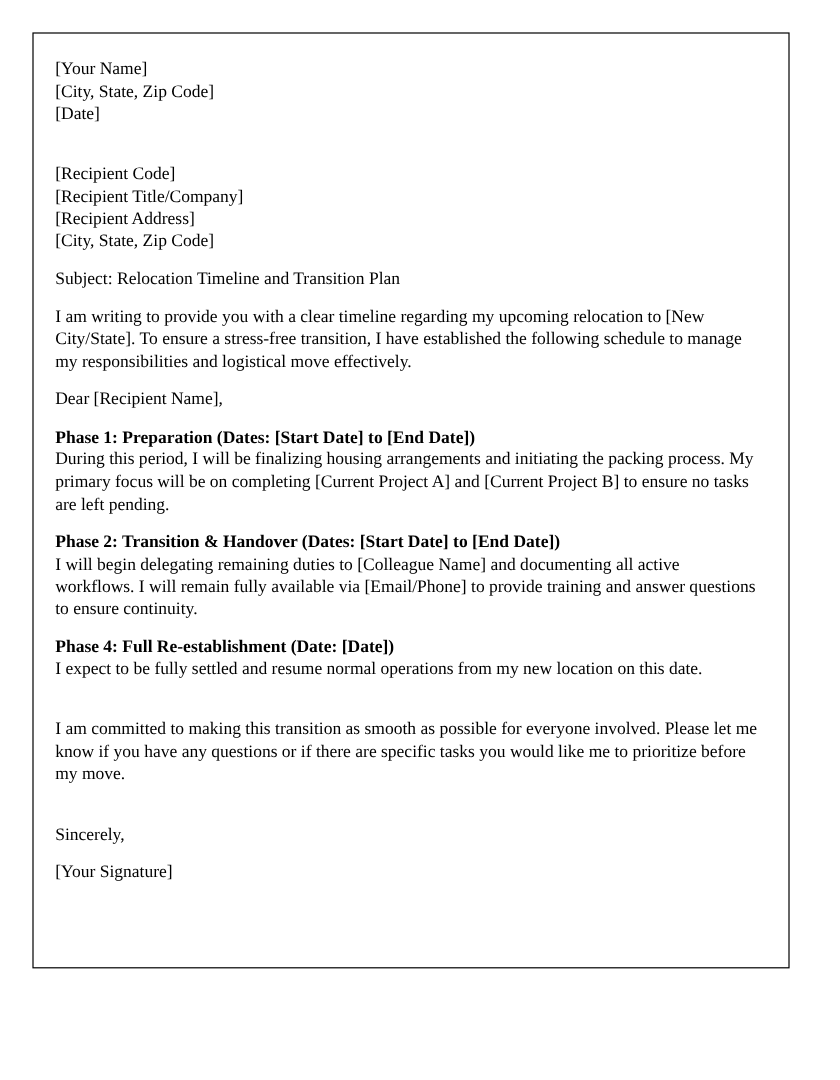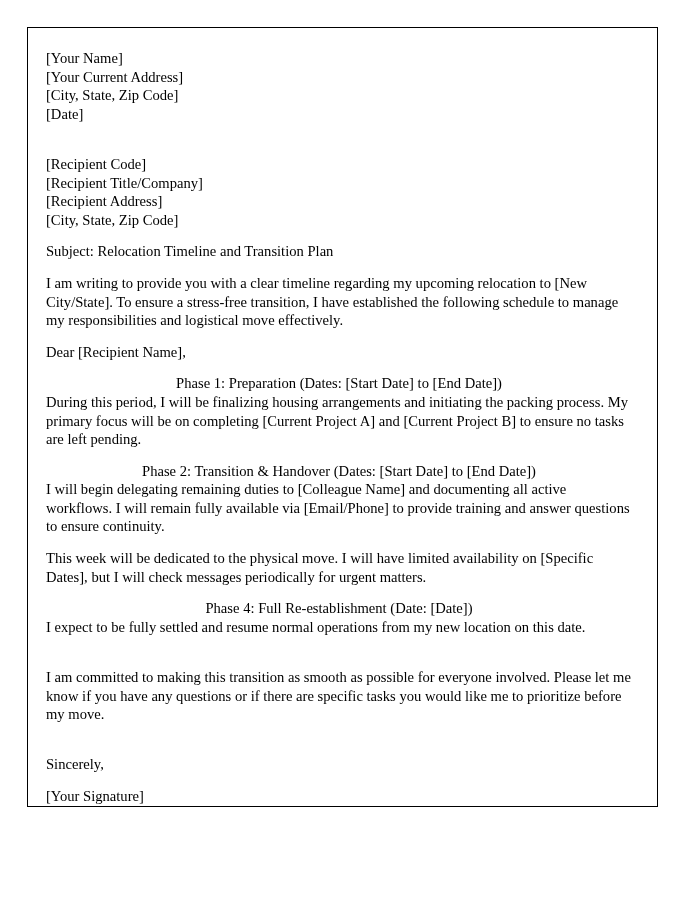--- a/index.html
+++ b/index.html
@@ -48,39 +48,37 @@
     white-space: pre;
   }
   .para {
     margin: 0 0 13px 0;
     text-align: left;
   }
   .phase {
     margin: 0 0 13px 0;
   }
   .phase-head {
-    font-weight: normal;
+    font-weight: bold;
     display: block;
-    text-align: center;
   }
   .phase-body {
     display: block;
   }
   .spacer-line { height: 18.6px; }
 </style>
 </head>
 <body>
 
 <div class="page">
   <div class="sheet">
     <div class="letter">
 
       <div class="block">
         <span class="addr-line">[Your Name]</span>
-        <span class="addr-line">[Your Current Address]</span>
         <span class="addr-line">[City, State, Zip Code]</span>
         <span class="addr-line">[Date]</span>
       </div>
 
       <div class="spacer-line"></div>
 
       <div class="block">
         <span class="addr-line">[Recipient Code]</span>
         <span class="addr-line">[Recipient Title/Company]</span>
         <span class="addr-line">[Recipient Address]</span>
@@ -97,21 +95,20 @@
         <span class="phase-head">Phase 1: Preparation (Dates: [Start Date] to [End Date])</span>
         <span class="phase-body">During this period, I will be finalizing housing arrangements and initiating the packing process. My primary focus will be on completing [Current Project A] and [Current Project B] to ensure no tasks are left pending.</span>
       </div>
 
       <div class="phase">
         <span class="phase-head">Phase 2: Transition &amp; Handover (Dates: [Start Date] to [End Date])</span>
         <span class="phase-body">I will begin delegating remaining duties to [Colleague Name] and documenting all active workflows. I will remain fully available via [Email/Phone] to provide training and answer questions to ensure continuity.</span>
       </div>
 
       <div class="phase">
-        <span class="phase-body">This week will be dedicated to the physical move. I will have limited availability on [Specific Dates], but I will check messages periodically for urgent matters.</span>
       </div>
 
       <div class="phase">
         <span class="phase-head">Phase 4: Full Re-establishment (Date: [Date])</span>
         <span class="phase-body">I expect to be fully settled and resume normal operations from my new location on this date.</span>
       </div>
 
       <div class="spacer-line"></div>
 
       <div class="para">I am committed to making this transition as smooth as possible for everyone involved. Please let me know if you have any questions or if there are specific tasks you would like me to prioritize before my move.</div>

